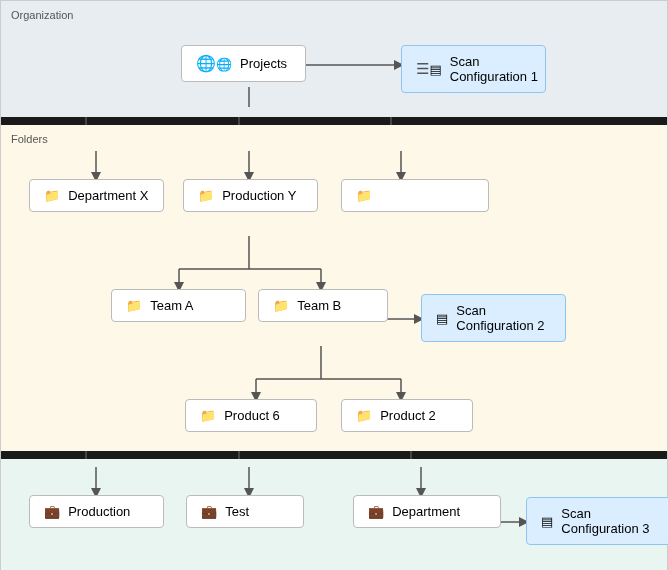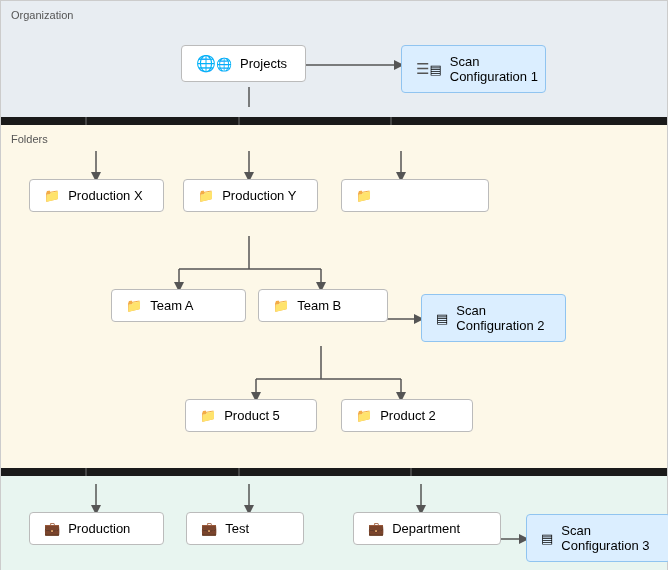--- a/index.html
+++ b/index.html
@@ -30,21 +30,21 @@
     }
     .section-label {
       font-size: 11px;
       color: #555;
       margin-bottom: 6px;
     }
 
     
     .section-folders {
       background: #fdf8e8;
-      padding: 8px 10px 27px 10px;
+      padding: 8px 10px 10px 10px;
       position: relative;
       flex: 1;
     }
 
     
     .section-projects {
       background: #e8f5f0;
       padding: 8px 10px 10px 10px;
       position: relative;
       min-height: 130px;
@@ -190,21 +190,21 @@
         <line x1="310" y1="195" x2="310" y2="228" stroke="#555" stroke-width="1.5"></line>
         <line x1="245" y1="228" x2="390" y2="228" stroke="#555" stroke-width="1.5"></line>
 
         <line x1="245" y1="228" x2="245" y2="248" stroke="#555" stroke-width="1.5" marker-end="url(#arrow-f)"></line>
 
         <line x1="390" y1="228" x2="390" y2="248" stroke="#555" stroke-width="1.5" marker-end="url(#arrow-f)"></line>
       </svg>
 
       <div class="node" style="left: 18px; top: 28px; width: 135px;">
         <span>📁</span>
-        <span>Production X</span>
+        <span>Department X</span>
       </div>
 
       <div class="node" style="left: 172px; top: 28px; width: 135px;">
         <span>📁</span>
         <span>Production Y</span>
       </div>
 
       <div class="node" style="left: 330px; top: 28px; width: 148px;">
         <span>📁</span>
       </div>
@@ -219,21 +219,21 @@
         <span>Team B</span>
       </div>
 
       <div class="node node-blue" style="left: 410px; top: 143px; width: 145px;">
         <span>▤</span>
         <span>Scan<br>Configuration 2</span>
       </div>
 
       <div class="node" style="left: 174px; top: 248px; width: 132px;">
         <span>📁</span>
-        <span>Product 5</span>
+        <span>Product 6</span>
       </div>
 
       <div class="node" style="left: 330px; top: 248px; width: 132px;">
         <span>📁</span>
         <span>Product 2</span>
       </div>
 
     </div>
   </div>
 

